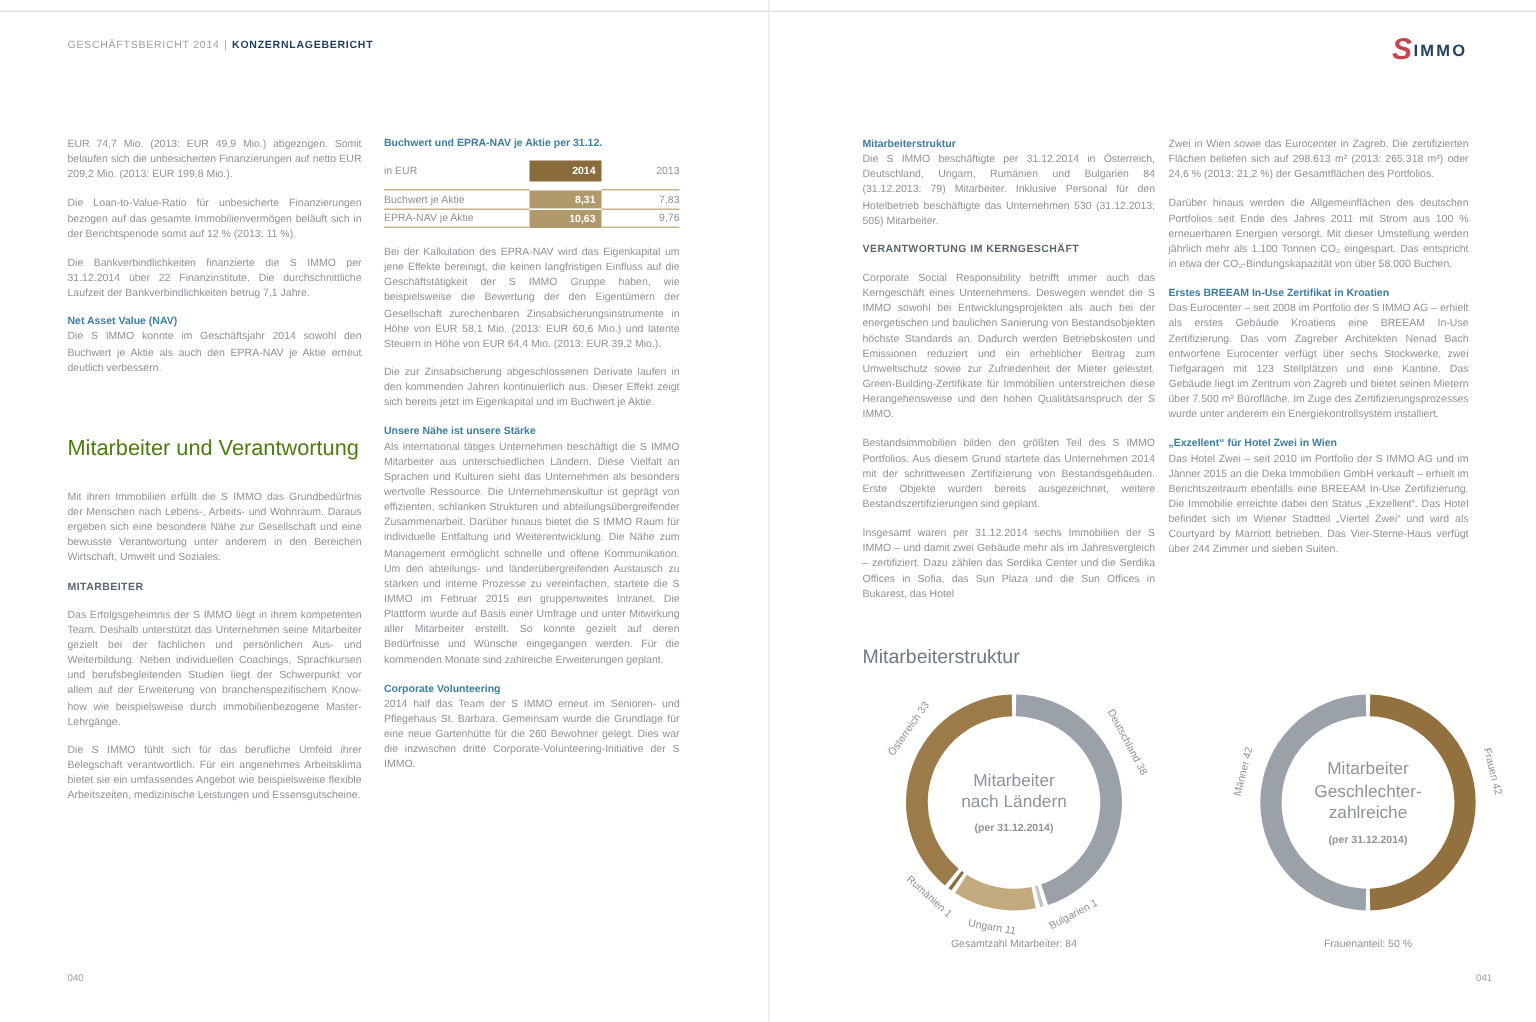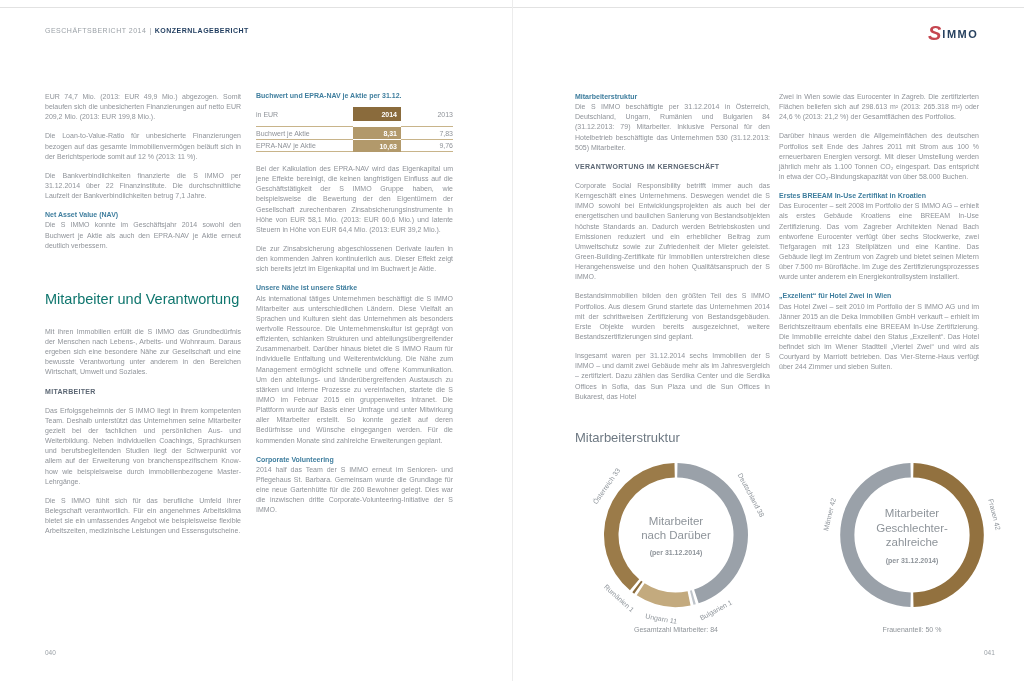--- a/index.html
+++ b/index.html
@@ -14,21 +14,21 @@
   .hdr-navy{color:#1f3c5e;font-weight:bold;}
 
   .logo{position:absolute;left:928px;top:22px;white-space:nowrap;}
   .logo-s{color:#c5454f;font-size:20px;font-weight:bold;font-style:italic;vertical-align:-2px;}
   .logo-immo{color:#27415f;font-size:11px;font-weight:bold;letter-spacing:1.5px;margin-left:1px;}
 
   .col{position:absolute;top:92px;}
   .p{font-size:7px;line-height:1.45;color:#8f9399;text-align:justify;margin:0 0 9px 0;}
   .h-teal{font-size:7px;font-weight:bold;color:#3f7e9e;line-height:1.45;margin:0;}
   .h-caps{font-size:7px;font-weight:bold;color:#5b6673;letter-spacing:0.3px;line-height:1.45;margin:4px 0 9px 0;}
-  .section-title{font-size:14.5px;font-weight:400;color:#0f766e;margin:40px 0 20px 0;white-space:nowrap;}
+  .section-title{font-size:14.5px;font-weight:400;color:#4d7c0f;margin:40px 0 20px 0;white-space:nowrap;}
 
   .tbl-title{font-size:7px;font-weight:bold;color:#3f7e9e;margin:0 0 8px 0;}
   .tbl{width:100%;font-size:7px;color:#8f9399;margin-bottom:12px;}
   .tbl-row{display:flex;align-items:stretch;height:13px;}
   .tbl-row.hdr-row{height:14px;margin-bottom:5px;}
   .cell-label{flex:1;display:flex;align-items:center;}
   .cell-2014{width:48px;display:flex;align-items:center;justify-content:flex-end;padding-right:4px;box-sizing:border-box;}
   .cell-2013{width:52px;display:flex;align-items:center;justify-content:flex-end;}
   .hdr-row .cell-2014{background:#8a6b3c;color:#fff;font-weight:bold;}
   .data-row .cell-2014{background:#b2996b;color:#fff;font-weight:bold;border-top:1px solid #fff;}
@@ -128,21 +128,21 @@
         <text transform="translate(139.9 165.1) rotate(-28.0)" class="seg-label">Bulgarien 1</text>
         <path d="M114.55 160.51A72 72 0 0 1 60.70 150.33L68.61 138.18A57.5 57.5 0 0 0 111.62 146.31Z" fill="#C3AA7E"></path>
         <text transform="translate(85.2 173.7) rotate(10.0)" class="seg-label">Ungarn 11</text>
         <path d="M58.20 148.63A72 72 0 0 1 56.30 147.22L65.10 135.70A57.5 57.5 0 0 0 66.62 136.82Z" fill="#8A6B3C"></path>
         <text transform="translate(43.1 153.2) rotate(42.0)" class="seg-label">Rumänien 1</text>
         <path d="M53.94 145.34A72 72 0 0 1 98.49 18.02L98.80 32.51A57.5 57.5 0 0 0 63.22 134.19Z" fill="#9B7B49"></path>
         <text transform="translate(30.4 41.2) rotate(-55.0)" class="seg-label">Österreich 33</text>
       </svg>
     <div class="donut-center" id="donut-center0">
         <div class="dc-title">Mitarbeiter</div>
-        <div class="dc-title">nach Darüber</div>
+        <div class="dc-title">nach Ländern</div>
         <div class="dc-sub">(per 31.12.2014)</div>
       </div>
   </div>
   <div class="chart" style="left:812px;">
     <svg id="donut1" width="200" height="195" viewBox="0 0 200 195">
         <path d="M101.51 18.02A72 72 0 0 1 101.51 161.98L101.20 147.49A57.5 57.5 0 0 0 101.20 32.51Z" fill="#92713F"></path>
         <text transform="translate(182.5 69.4) rotate(76.0)" class="seg-label">Frauen 42</text>
         <path d="M98.49 161.98A72 72 0 0 1 98.49 18.02L98.80 32.51A57.5 57.5 0 0 0 98.80 147.49Z" fill="#9AA1A9"></path>
         <text transform="translate(17.5 69.4) rotate(-76.0)" class="seg-label">Männer 42</text>
       </svg>

